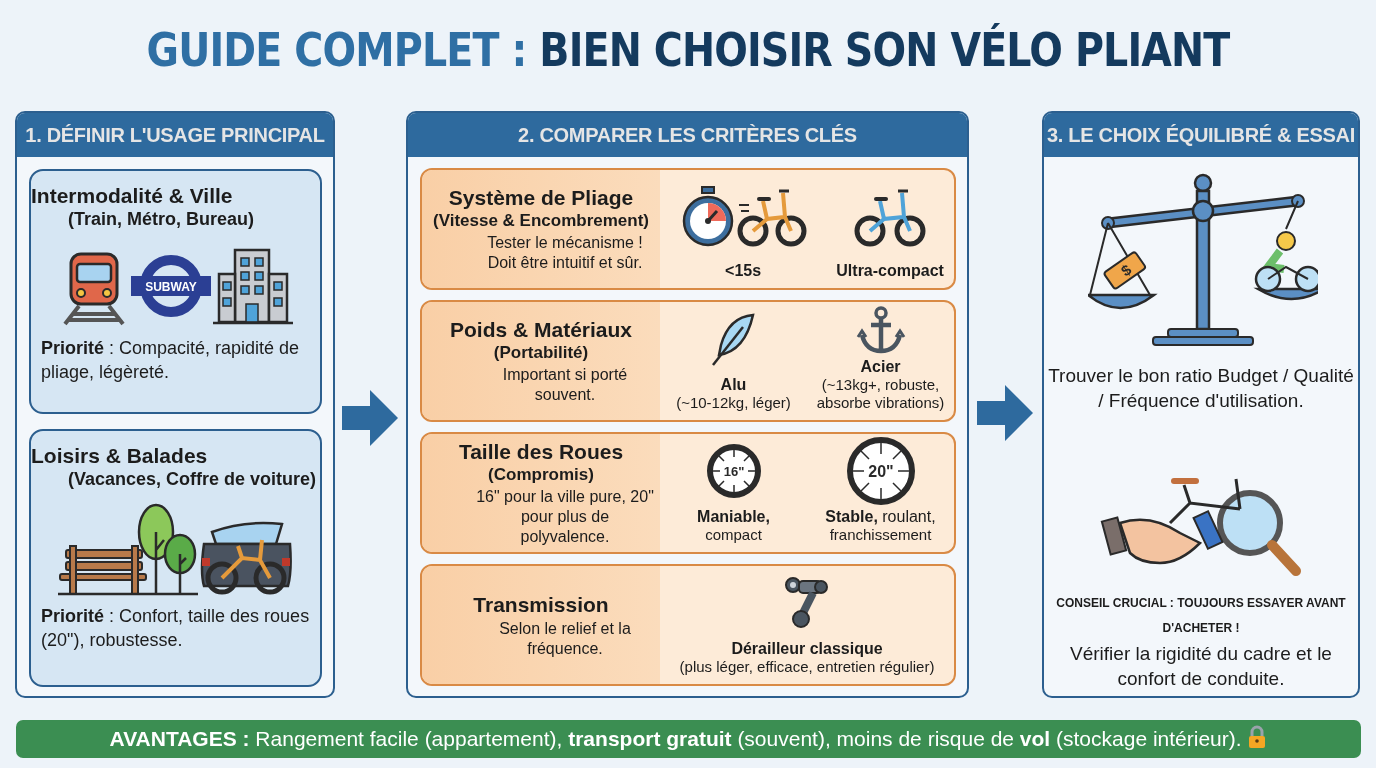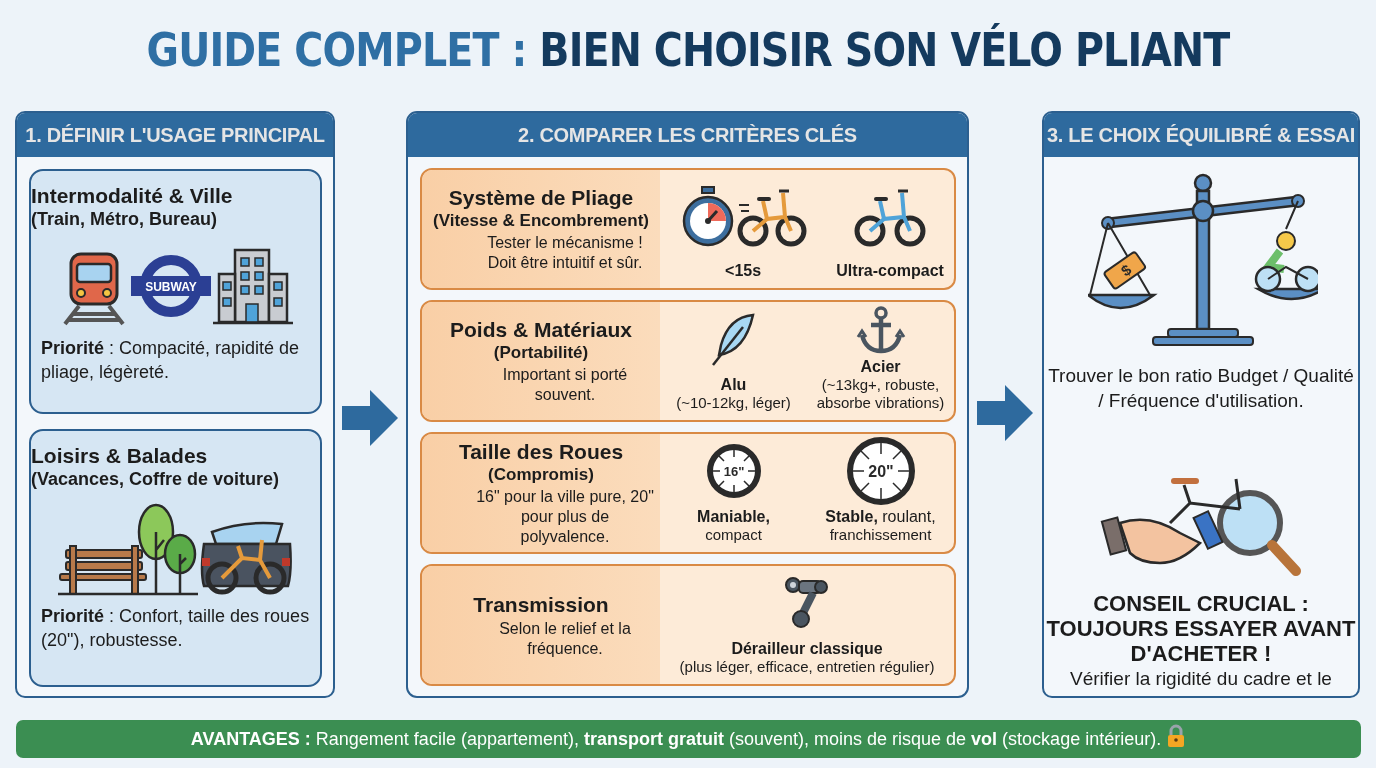--- a/index.html
+++ b/index.html
@@ -21,29 +21,29 @@
 
   .panel {
     position: absolute; background: #f3f7fb; border: 2.5px solid #2c5f8f;
     border-radius: 10px; overflow: hidden;
   }
   .panel-head {
     background: #2e6a9e; color: #e5e5e5; font-weight: bold; text-align: center;
     font-size: 20px; height: 44px; line-height: 44px; letter-spacing: -0.3px;
   }
   #p1 { left: 15px; top: 111px; width: 320px; height: 587px; }
-  #p2 { left: 406px; top: 111px; width: 563px; height: 587px; border-radius: 11px; }
+  #p2 { left: 406px; top: 111px; width: 563px; height: 587px; }
   #p3 { left: 1042px; top: 111px; width: 318px; height: 587px; }
 
   .usage-card {
     position: absolute; left: 12px; width: 293px; background: #d6e6f3;
     border: 2px solid #2c5f8f; border-radius: 14px; text-align: left;
   }
   .usage-card h3 { font-size: 21px; margin-top: 12px; line-height: 25px; }
-  .usage-card h4 { font-size: 18px; line-height: 22px; }
+  .usage-card h4 { font-size: 18px; line-height: 22px; padding-left: 37px; }
   .usage-card .icons { height: 100px; display: flex; justify-content: center; align-items: center; margin-top: 6px; }
   .usage-card p { font-size: 18px; line-height: 24px; padding: 0 10px; }
   .usage-card p b { font-weight: bold; }
 
   .crit {
     position: absolute; left: 12px; width: 536px; height: 122px;
     border: 2.5px solid #d98a45; border-radius: 12px; overflow: hidden;
     display: flex; background: #fdebd8;
   }
   .crit .left {
@@ -56,26 +56,26 @@
   .crit .left p { font-size: 16px; line-height: 20px; margin-top: 2px; margin-left: 48px; }
   .crit .right { flex: 1; display: flex; }
   .crit .opt { flex: 1; display: flex; flex-direction: column; align-items: center; justify-content: flex-end; padding-bottom: 8px; text-align: center; }
   .crit .opt .ico { flex: 1; display: flex; align-items: center; justify-content: center; }
   .crit .opt .lbl { font-size: 16px; font-weight: bold; line-height: 19px; text-align: center; }
   .crit .opt .sub { font-size: 15px; line-height: 18px; }
 
   .arrow { position: absolute; width: 60px; height: 60px; }
 
   .p3-text { position: absolute; left: 0; width: 100%; text-align: center; font-size: 19px; line-height: 25px; }
-  .p3-text b { display: block; font-size: 22px; }
+  .p3-text b { display: block; font-size: 12px; }
 
   .footer {
     position: absolute; left: 16px; top: 720px; width: 1345px; height: 38px;
     background: #3b8e52; border-radius: 7px; color: #fff;
-    font-size: 18px; line-height: 38px; text-align: center;
+    font-size: 21px; line-height: 38px; text-align: center;
   }
   .footer b { font-weight: bold; }
 </style>
 </head>
 <body>
 
 <div class="title">
   <span class="light">GUIDE COMPLET : </span><span class="dark">BIEN CHOISIR SON VÉLO PLIANT</span>
 </div>
 

